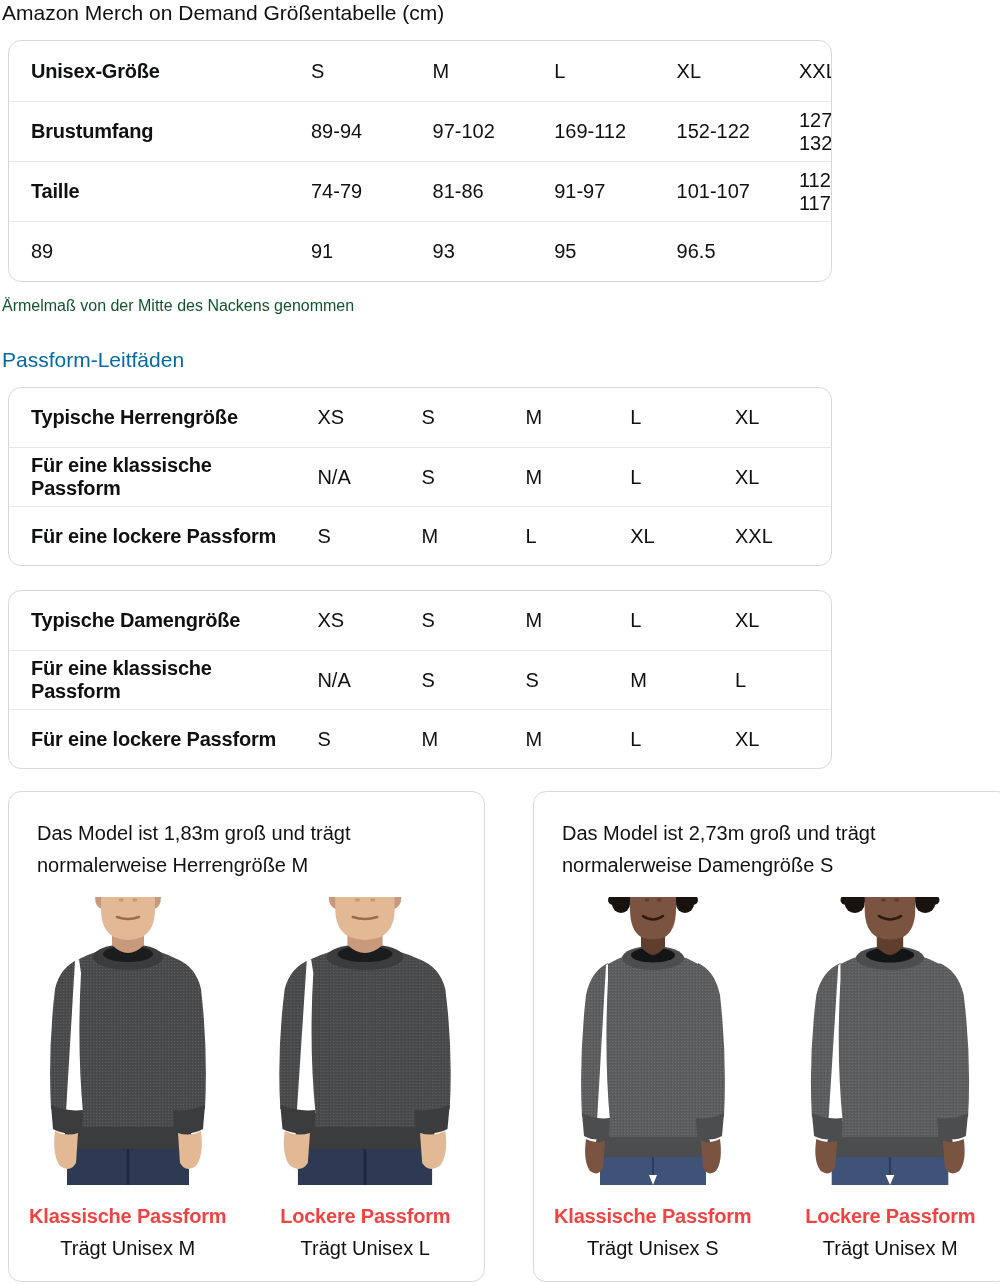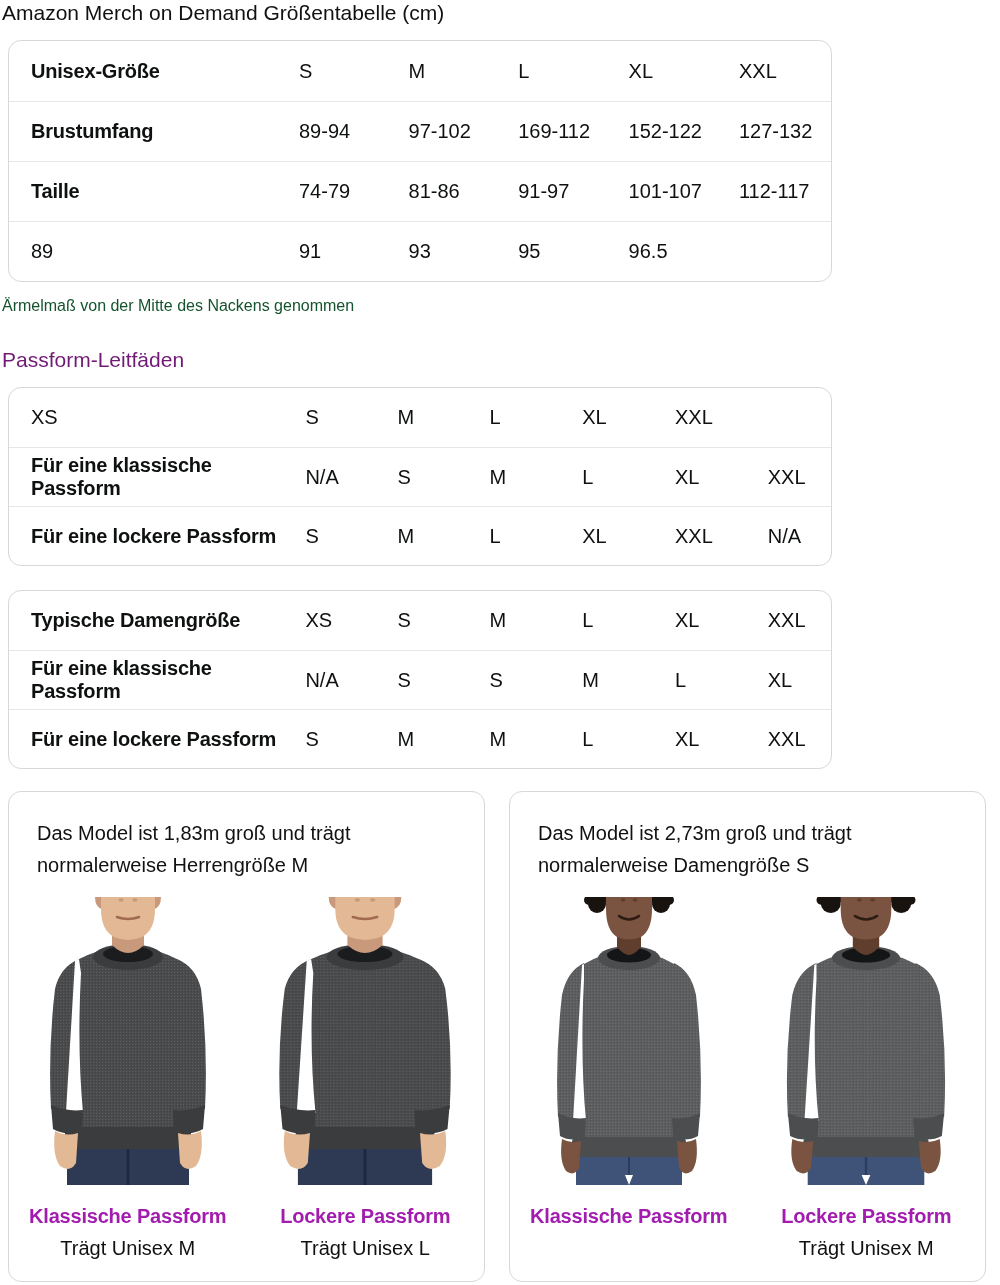--- a/index.html
+++ b/index.html
@@ -29,48 +29,49 @@
   }
   .table-card { margin: 15px 8px 0 8px; }
   .t3-card { margin-top: 24px; }
 
   .trow {
     display: grid;
     align-items: center;
     padding-left: 22px;
     border-top: 1px solid #e7e7e7;
     box-sizing: border-box;
+    gap: 12px;
   }
   .trow:first-child { border-top: none; }
   .t1 .trow { height: 60px; grid-template-columns: 33.5% 13.7% 13.7% 13.8% 13.8% auto; }
   .t2 .trow, .t3 .trow { height: 59px; grid-template-columns: 34.3% 11.5% 11.5% 11.6% 11.6% 11.6% auto; }
 
   .tlabel { font-size: 20px; font-weight: 700; letter-spacing: -0.2px; }
   .tval   { font-size: 20px; font-weight: 400; }
 
   .footnote {
     margin: 14px 0 0 2px;
     font-size: 16px;
     line-height: 20px;
     color: #14532d;
     font-weight: 400;
   }
   .section-heading {
     margin: 32px 0 0 2px;
     font-size: 21px;
     font-weight: 400;
     line-height: 24px;
-    color: #701a75;
+    color: #0369a1;
   }
 
   .cards-row {
     margin: 22px 8px 0 8px;
     display: grid;
     grid-template-columns: 477px 477px;
-    gap: 24px;
+    gap: 48px;
   }
   .model-card {
     height: 491px;
     box-sizing: border-box;
     padding-top: 25px;
   }
   .model-desc {
     margin: 0 0 0 28px;
     max-width: 410px;
     font-size: 20px;
@@ -85,21 +86,21 @@
   }
   .figures figure { margin: 0; width: 232px; text-align: center; }
   .photo { width: 226px; height: 288px; display: block; margin: 0 auto; }
   .photo .fig-use { transform-box: view-box; }
   .photo.loose .fig-use { transform: translateX(113px) scaleX(1.1) translateX(-113px); }
   .fit-label {
     margin-top: 20px;
     font-size: 20px;
     font-weight: 700;
     letter-spacing: -0.2px;
-    color: #a21caf;
+    color: #ef4444;
   }
   .size-label {
     margin-top: 9px;
     font-size: 20px;
     font-weight: 400;
     color: #111111;
   }
 
   
   .male   { --skin:#e3b894; --skin2:#c8997a; --shirt:#4a4b4d; --shirt2:#3b3c3e; --jeans:#2e3a54; }
@@ -230,20 +231,21 @@
       <div class="tval">96.5</div>
     </div>
   </section>
 
   <p class="footnote">Ärmelmaß von der Mitte des Nackens genommen</p>
 
   <h2 class="section-heading">Passform-Leitfäden</h2>
 
   <section class="card table-card t2">
     <div class="trow">
+      <div class="tlabel">Typische Herrengröße</div>
       <div class="tval">XS</div>
       <div class="tval">S</div>
       <div class="tval">M</div>
       <div class="tval">L</div>
       <div class="tval">XL</div>
       <div class="tval">XXL</div>
     </div>
     <div class="trow">
       <div class="tlabel">Für eine klassische Passform</div>
       <div class="tval">N/A</div>
@@ -317,20 +319,21 @@
     </section>
 
     <section class="card model-card">
       <p class="model-desc">Das Model ist 2,73m groß und trägt normalerweise Damengröße S</p>
       <div class="figures">
         <figure>
           <svg class="photo female" viewBox="0 0 226 288">
             <use class="fig-use" href="#fig-female"></use>
           </svg>
           <figcaption class="fit-label">Klassische Passform</figcaption>
+          <div class="size-label">Trägt Unisex S</div>
         </figure>
         <figure>
           <svg class="photo female loose" viewBox="0 0 226 288">
             <use class="fig-use" href="#fig-female"></use>
           </svg>
           <figcaption class="fit-label">Lockere Passform</figcaption>
           <div class="size-label">Trägt Unisex M</div>
         </figure>
       </div>
     </section>

